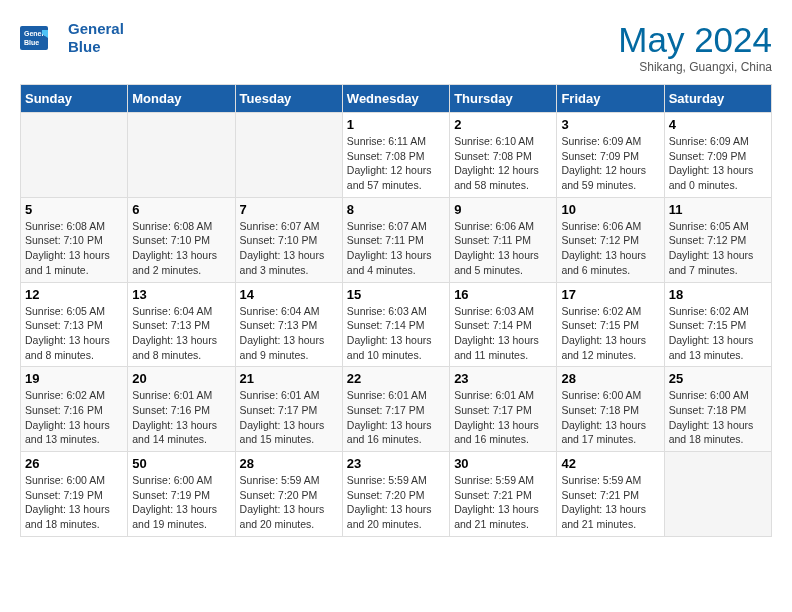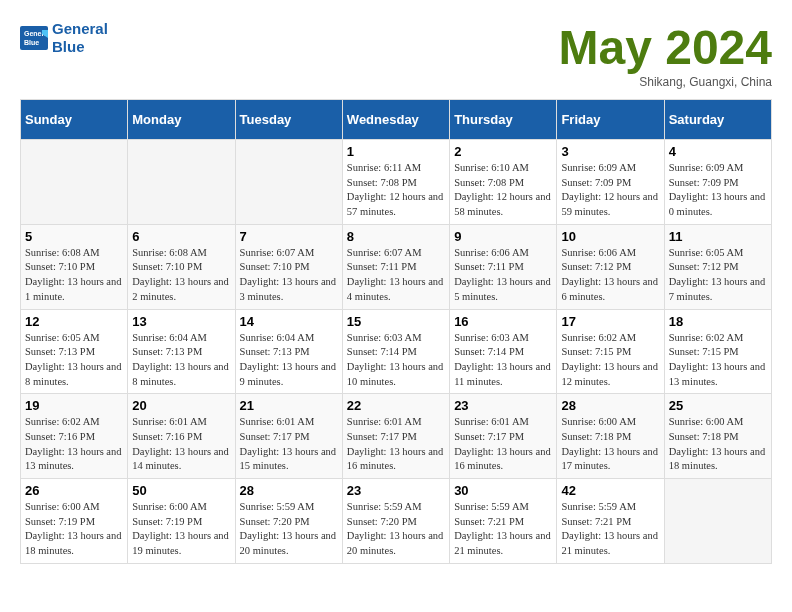--- a/index.html
+++ b/index.html
@@ -12,47 +12,47 @@
     }
     .header {
       display: flex;
       justify-content: space-between;
       align-items: flex-start;
       margin-bottom: 10px;
     }
     .logo {
       display: flex;
       align-items: center;
-      gap: 4px;
+      gap: 20px;
     }
     .logo-icon {
       width: 28px;
       height: 24px;
     }
     .title-block {
       text-align: right;
     }
     .main-title {
-      font-size: 48px;
-      font-weight: bold;
-      color: #4d7c0f;
+      font-size: 35px;
+      font-weight: normal;
+      color: #0369a1;
     }
     .subtitle {
       font-size: 12px;
       color: #555;
     }
     table {
       width: 100%;
       border-collapse: collapse;
       font-size: 11px;
     }
     thead tr th {
       background-color: #1a5fa8;
       color: #fff;
-      padding: 12px 4px;
+      padding: 6px 4px;
       text-align: left;
       font-size: 13px;
       font-weight: bold;
       border: 1px solid #ddd;
     }
     tbody tr td {
       border: 1px solid #ddd;
       vertical-align: top;
       padding: 4px;
       width: calc(100% / 7);
@@ -65,21 +65,20 @@
     .day-number {
       font-weight: bold;
       font-size: 13px;
       margin-bottom: 2px;
       display: block;
     }
     .day-info {
       color: #333;
       line-height: 1.4;
       font-size: 10.5px;
-      font-family: Liberation Serif, serif;
     }
     td.empty {
       background: #f5f5f5;
     }
   </style>
 </head>
 <body>
 
 <div class="header">
   <div class="logo">

